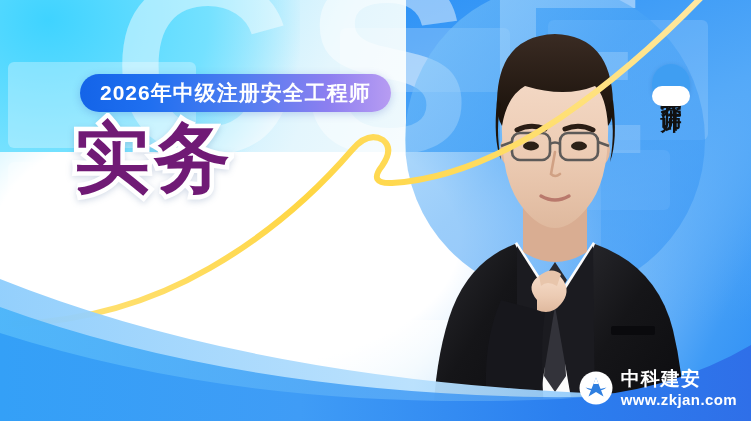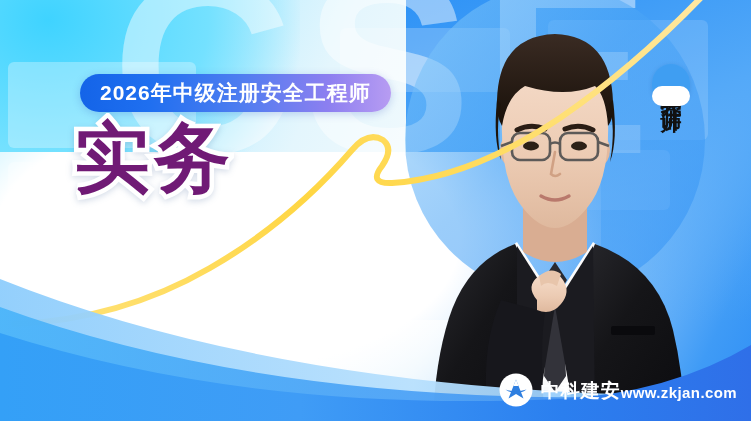--- a/index.html
+++ b/index.html
@@ -148,21 +148,21 @@
     line-height:1.05;
     font-family:"DejaVu Sans","Liberation Sans",sans-serif;
   }
 
   
   .brand{
     position:absolute;right:14px;bottom:14px;
     display:flex;align-items:center;gap:8px;
   }
   .brand-mark{width:34px;height:34px;flex:0 0 34px;}
-  .brand-text{display:flex;flex-direction:row;line-height:1;align-items:flex-end;}
+  .brand-text{display:flex;flex-direction:column;line-height:1;}
   .brand-name{
     font-size:19px;font-weight:700;color:#ffffff;letter-spacing:1px;
     font-family:"DejaVu Sans","Liberation Sans",sans-serif;
   }
   .brand-url{
     margin-top:4px;
     font-size:15px;font-weight:700;color:#ffffff;letter-spacing:.4px;
     font-family:"Liberation Sans",sans-serif;
   }
 </style>

